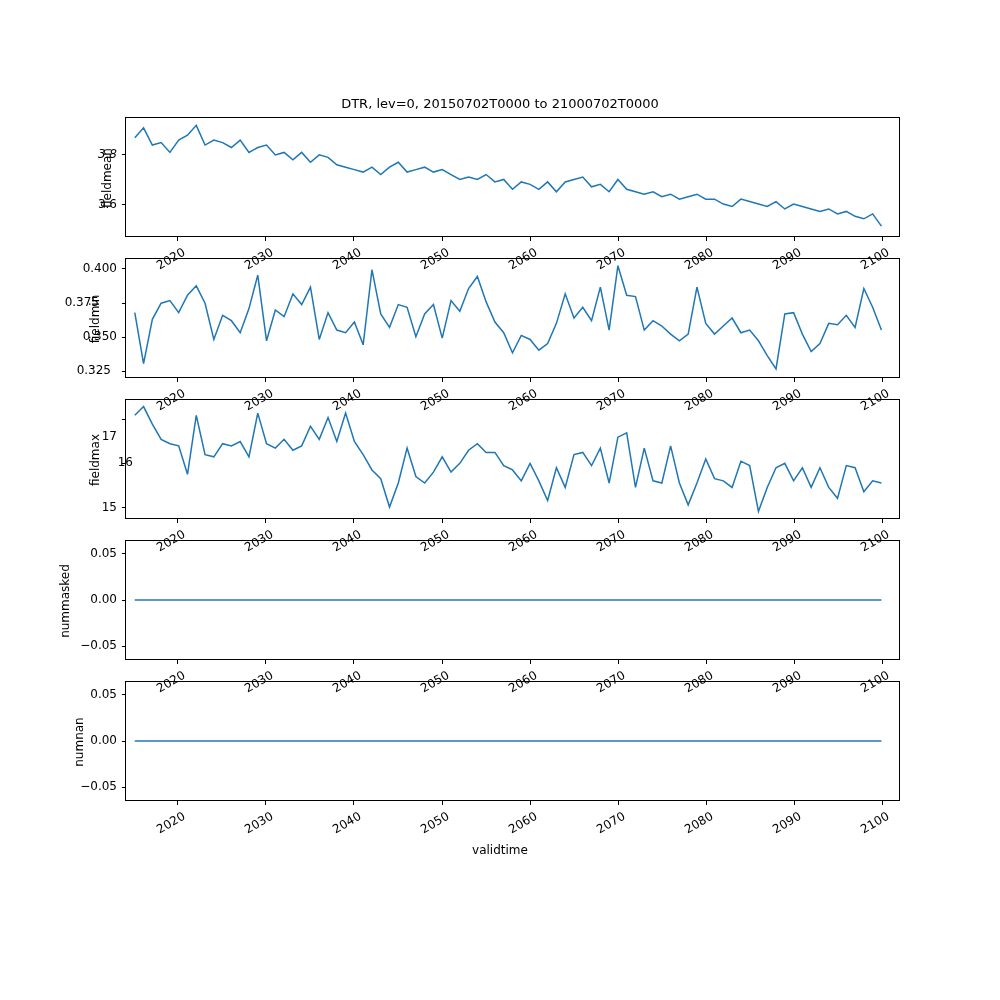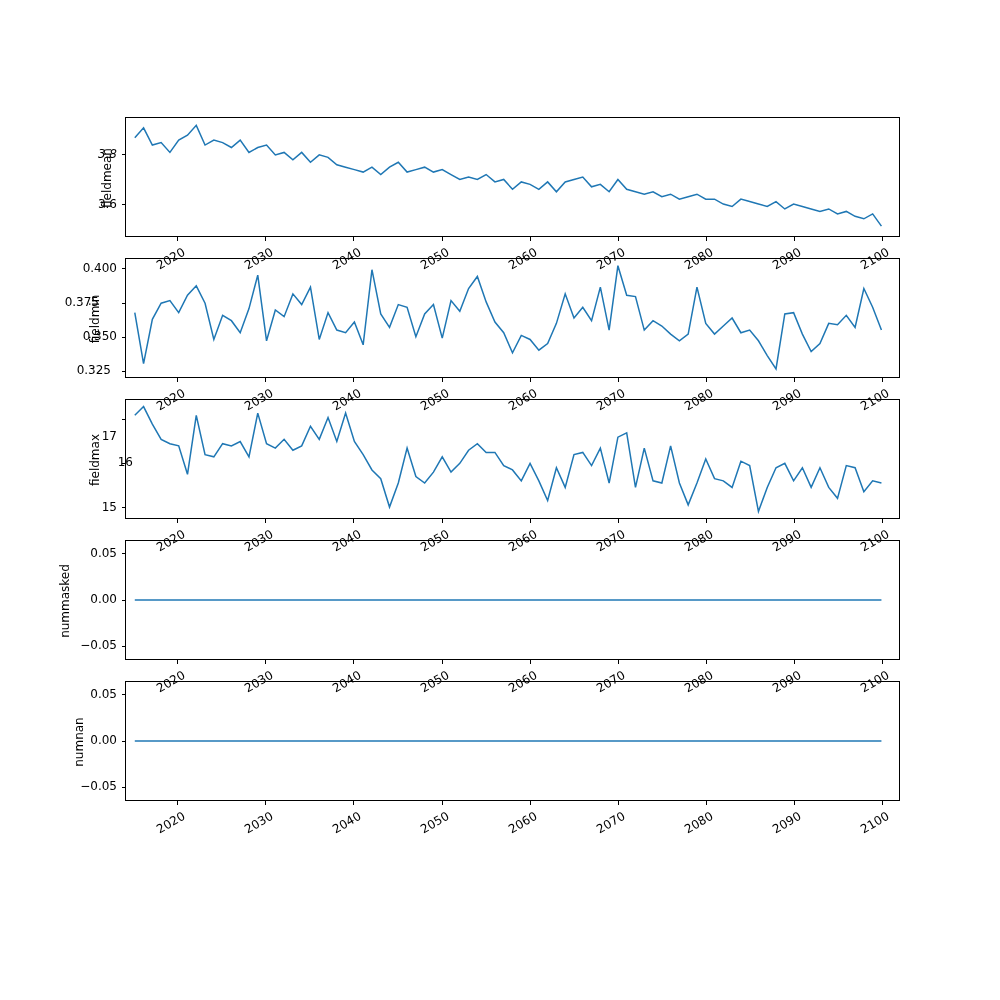--- a/index.html
+++ b/index.html
@@ -76,20 +76,22 @@
     text-align: center;
     font-size: 12px;
     color: #000000;
   }
 </style>
 </head>
 <body>
 
 <div id="figure">
 
+  <div id="chart-title">DTR, lev=0, 20150702T0000 to 21000702T0000</div>
+  <div id="xlabel">validtime</div>
 
   <div class="panel" id="panel-0" style="left:125px; top:117px; width:775px; height:120px;">
     <svg id="svg-0" viewBox="0 0 775 120" preserveAspectRatio="none">
         <polyline points="8.81,20.00 17.61,10.00 26.42,27.50 35.23,25.00 44.03,35.00 52.84,22.50 61.65,17.50 70.45,7.50 79.26,27.50 88.07,22.50 96.88,25.00 105.68,30.00 114.49,22.50 123.30,35.00 132.10,30.00 140.91,27.50 149.72,37.50 158.52,35.00 167.33,42.50 176.14,35.00 184.94,45.00 193.75,37.50 202.56,40.00 211.36,47.50 220.17,50.00 228.98,52.50 237.78,55.00 246.59,50.00 255.40,57.50 264.20,50.00 273.01,45.00 281.82,55.00 290.63,52.50 299.43,50.00 308.24,55.00 317.05,52.50 325.85,57.50 334.66,62.50 343.47,60.00 352.27,62.50 361.08,57.50 369.89,65.00 378.69,62.50 387.50,72.50 396.31,65.00 405.11,67.50 413.92,72.50 422.73,65.00 431.53,75.00 440.34,65.00 449.15,62.50 457.95,60.00 466.76,70.00 475.57,67.50 484.38,75.00 493.18,62.50 501.99,72.50 510.80,75.00 519.60,77.50 528.41,75.00 537.22,80.00 546.02,77.50 554.83,82.50 563.64,80.00 572.44,77.50 581.25,82.50 590.06,82.50 598.86,87.50 607.67,90.00 616.48,82.50 625.28,85.00 634.09,87.50 642.90,90.00 651.70,85.00 660.51,92.50 669.32,87.50 678.13,90.00 686.93,92.50 695.74,95.00 704.55,92.50 713.35,97.50 722.16,95.00 730.97,100.00 739.77,102.50 748.58,97.50 757.39,110.00" fill="none" stroke="#1f77b4" stroke-width="1.5" vector-effect="non-scaling-stroke"></polyline>
       </svg>
   </div>
   <div class="ylabel" style="left:47px; top:171px; width:120px;">fieldmean</div>
 
   <div class="panel" id="panel-1" style="left:125px; top:258px; width:775px; height:120px;">
     <svg id="svg-1" viewBox="0 0 775 120" preserveAspectRatio="none">

